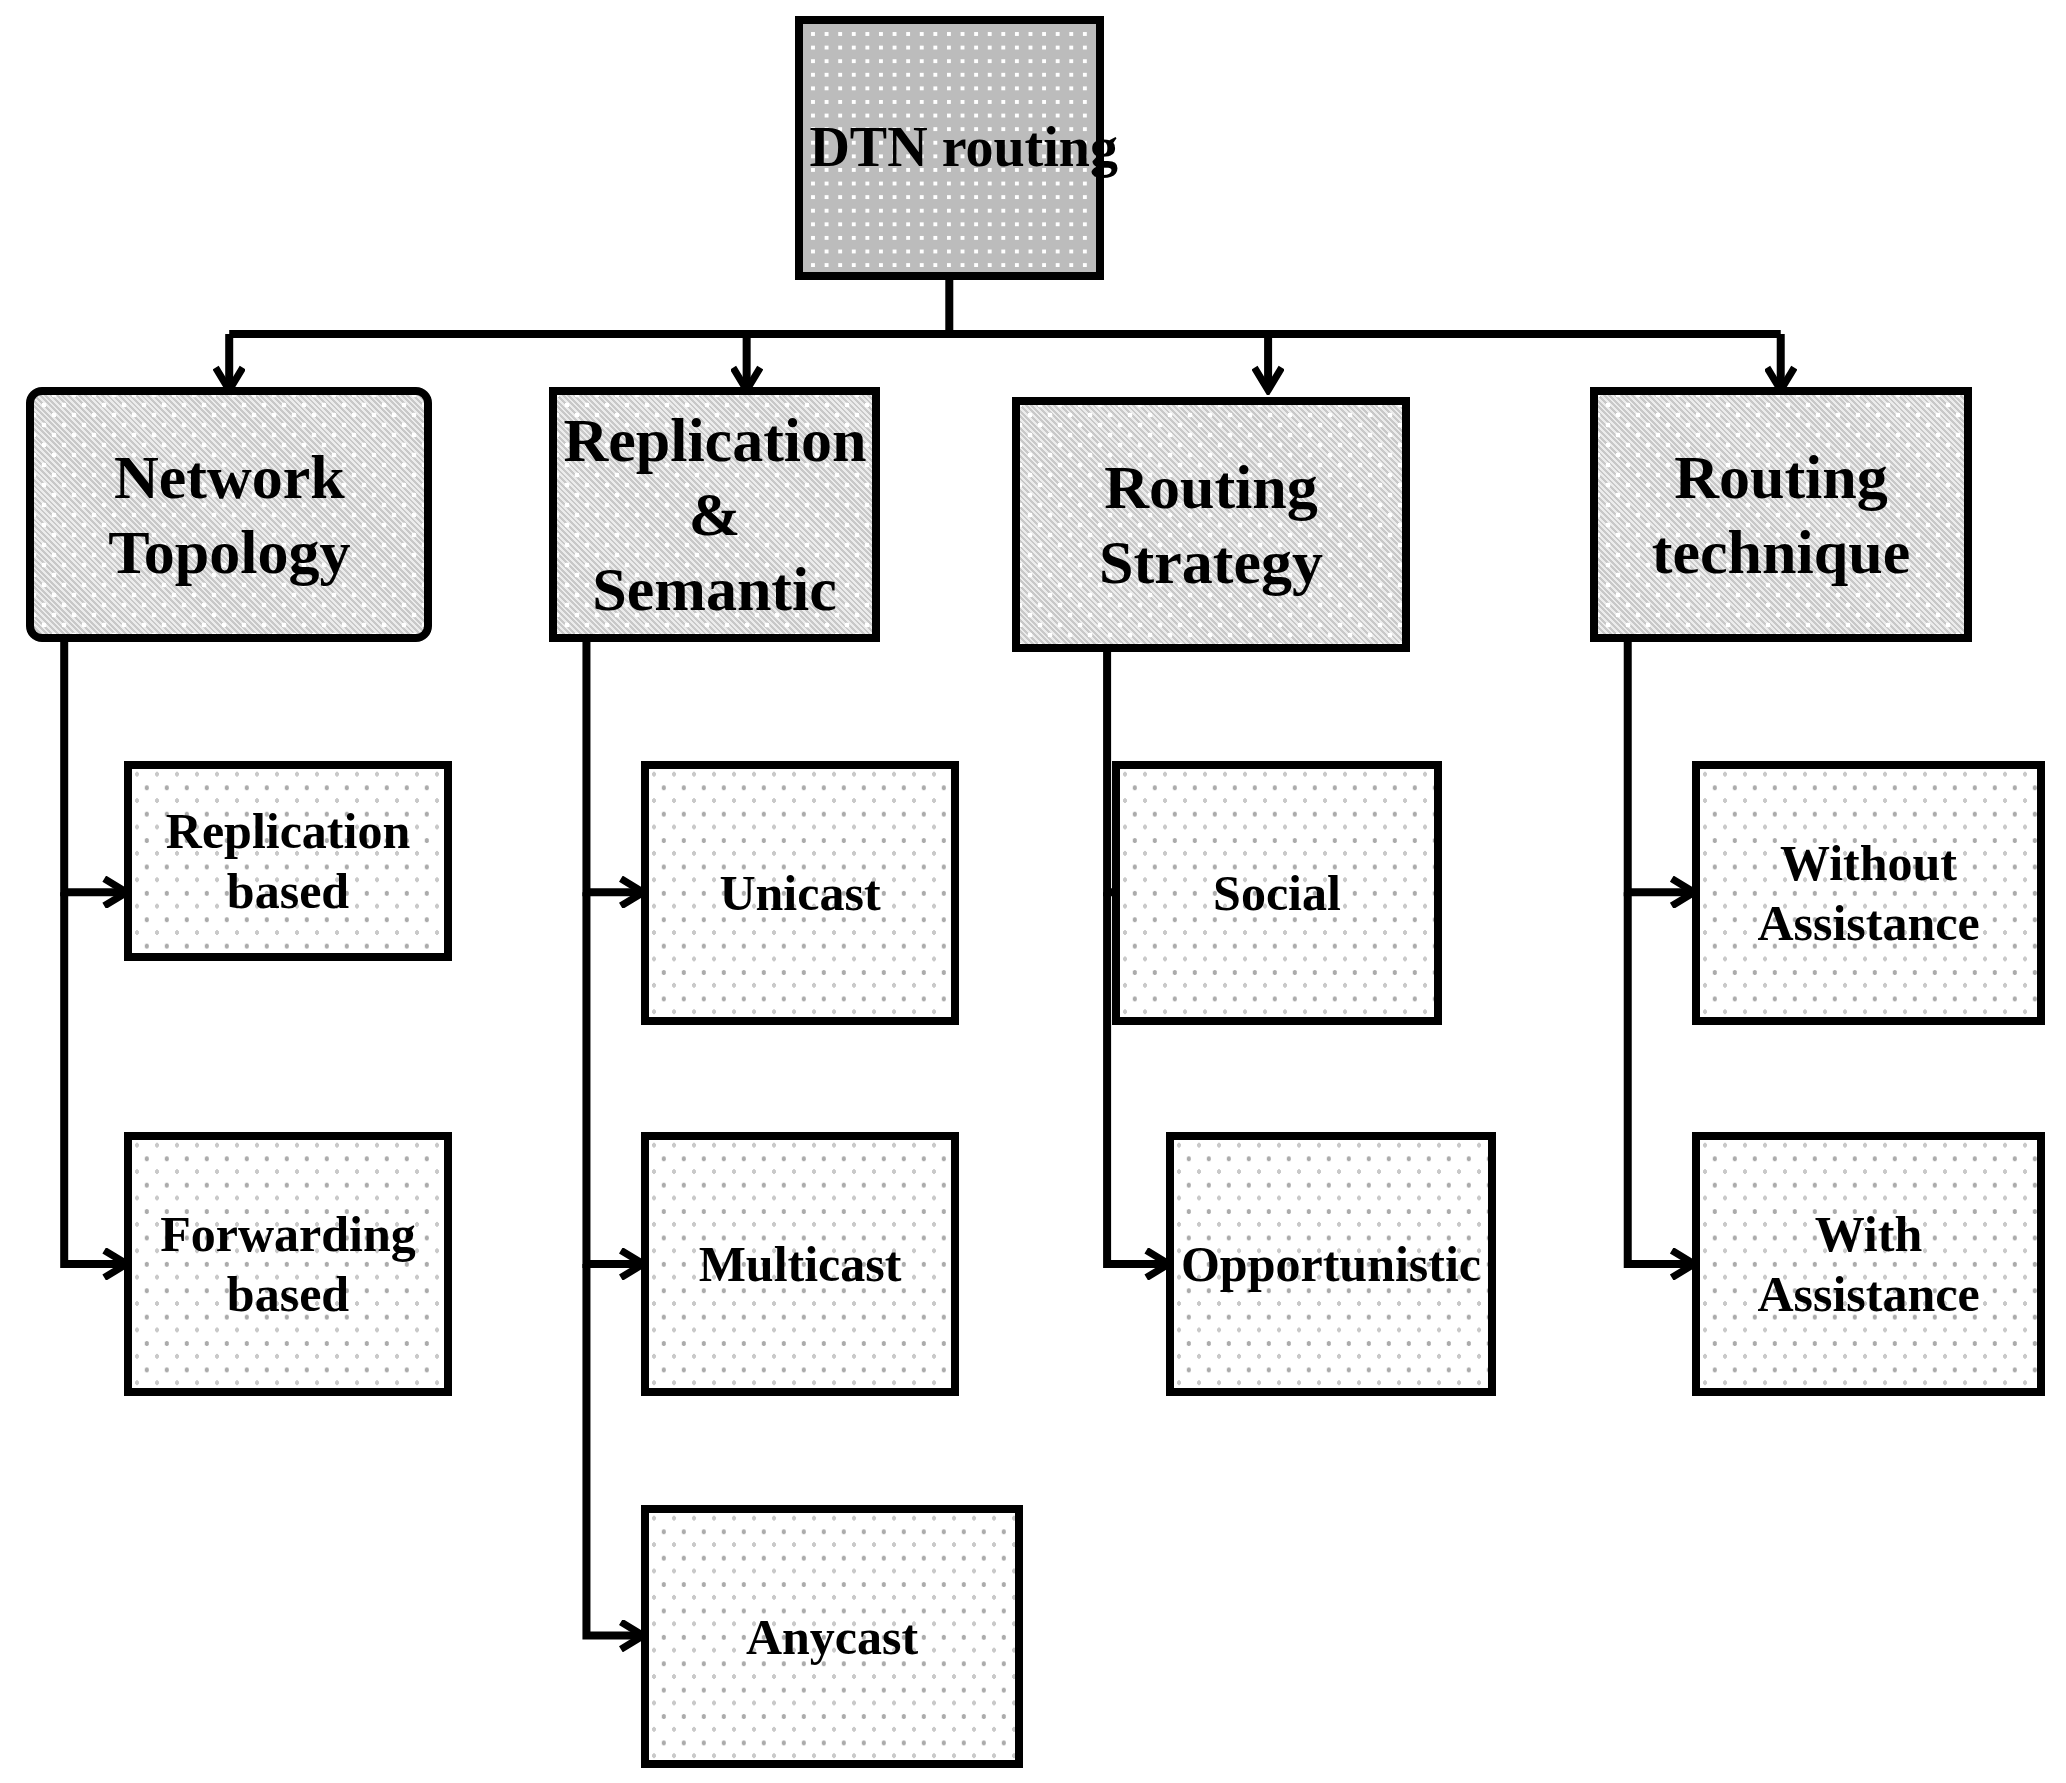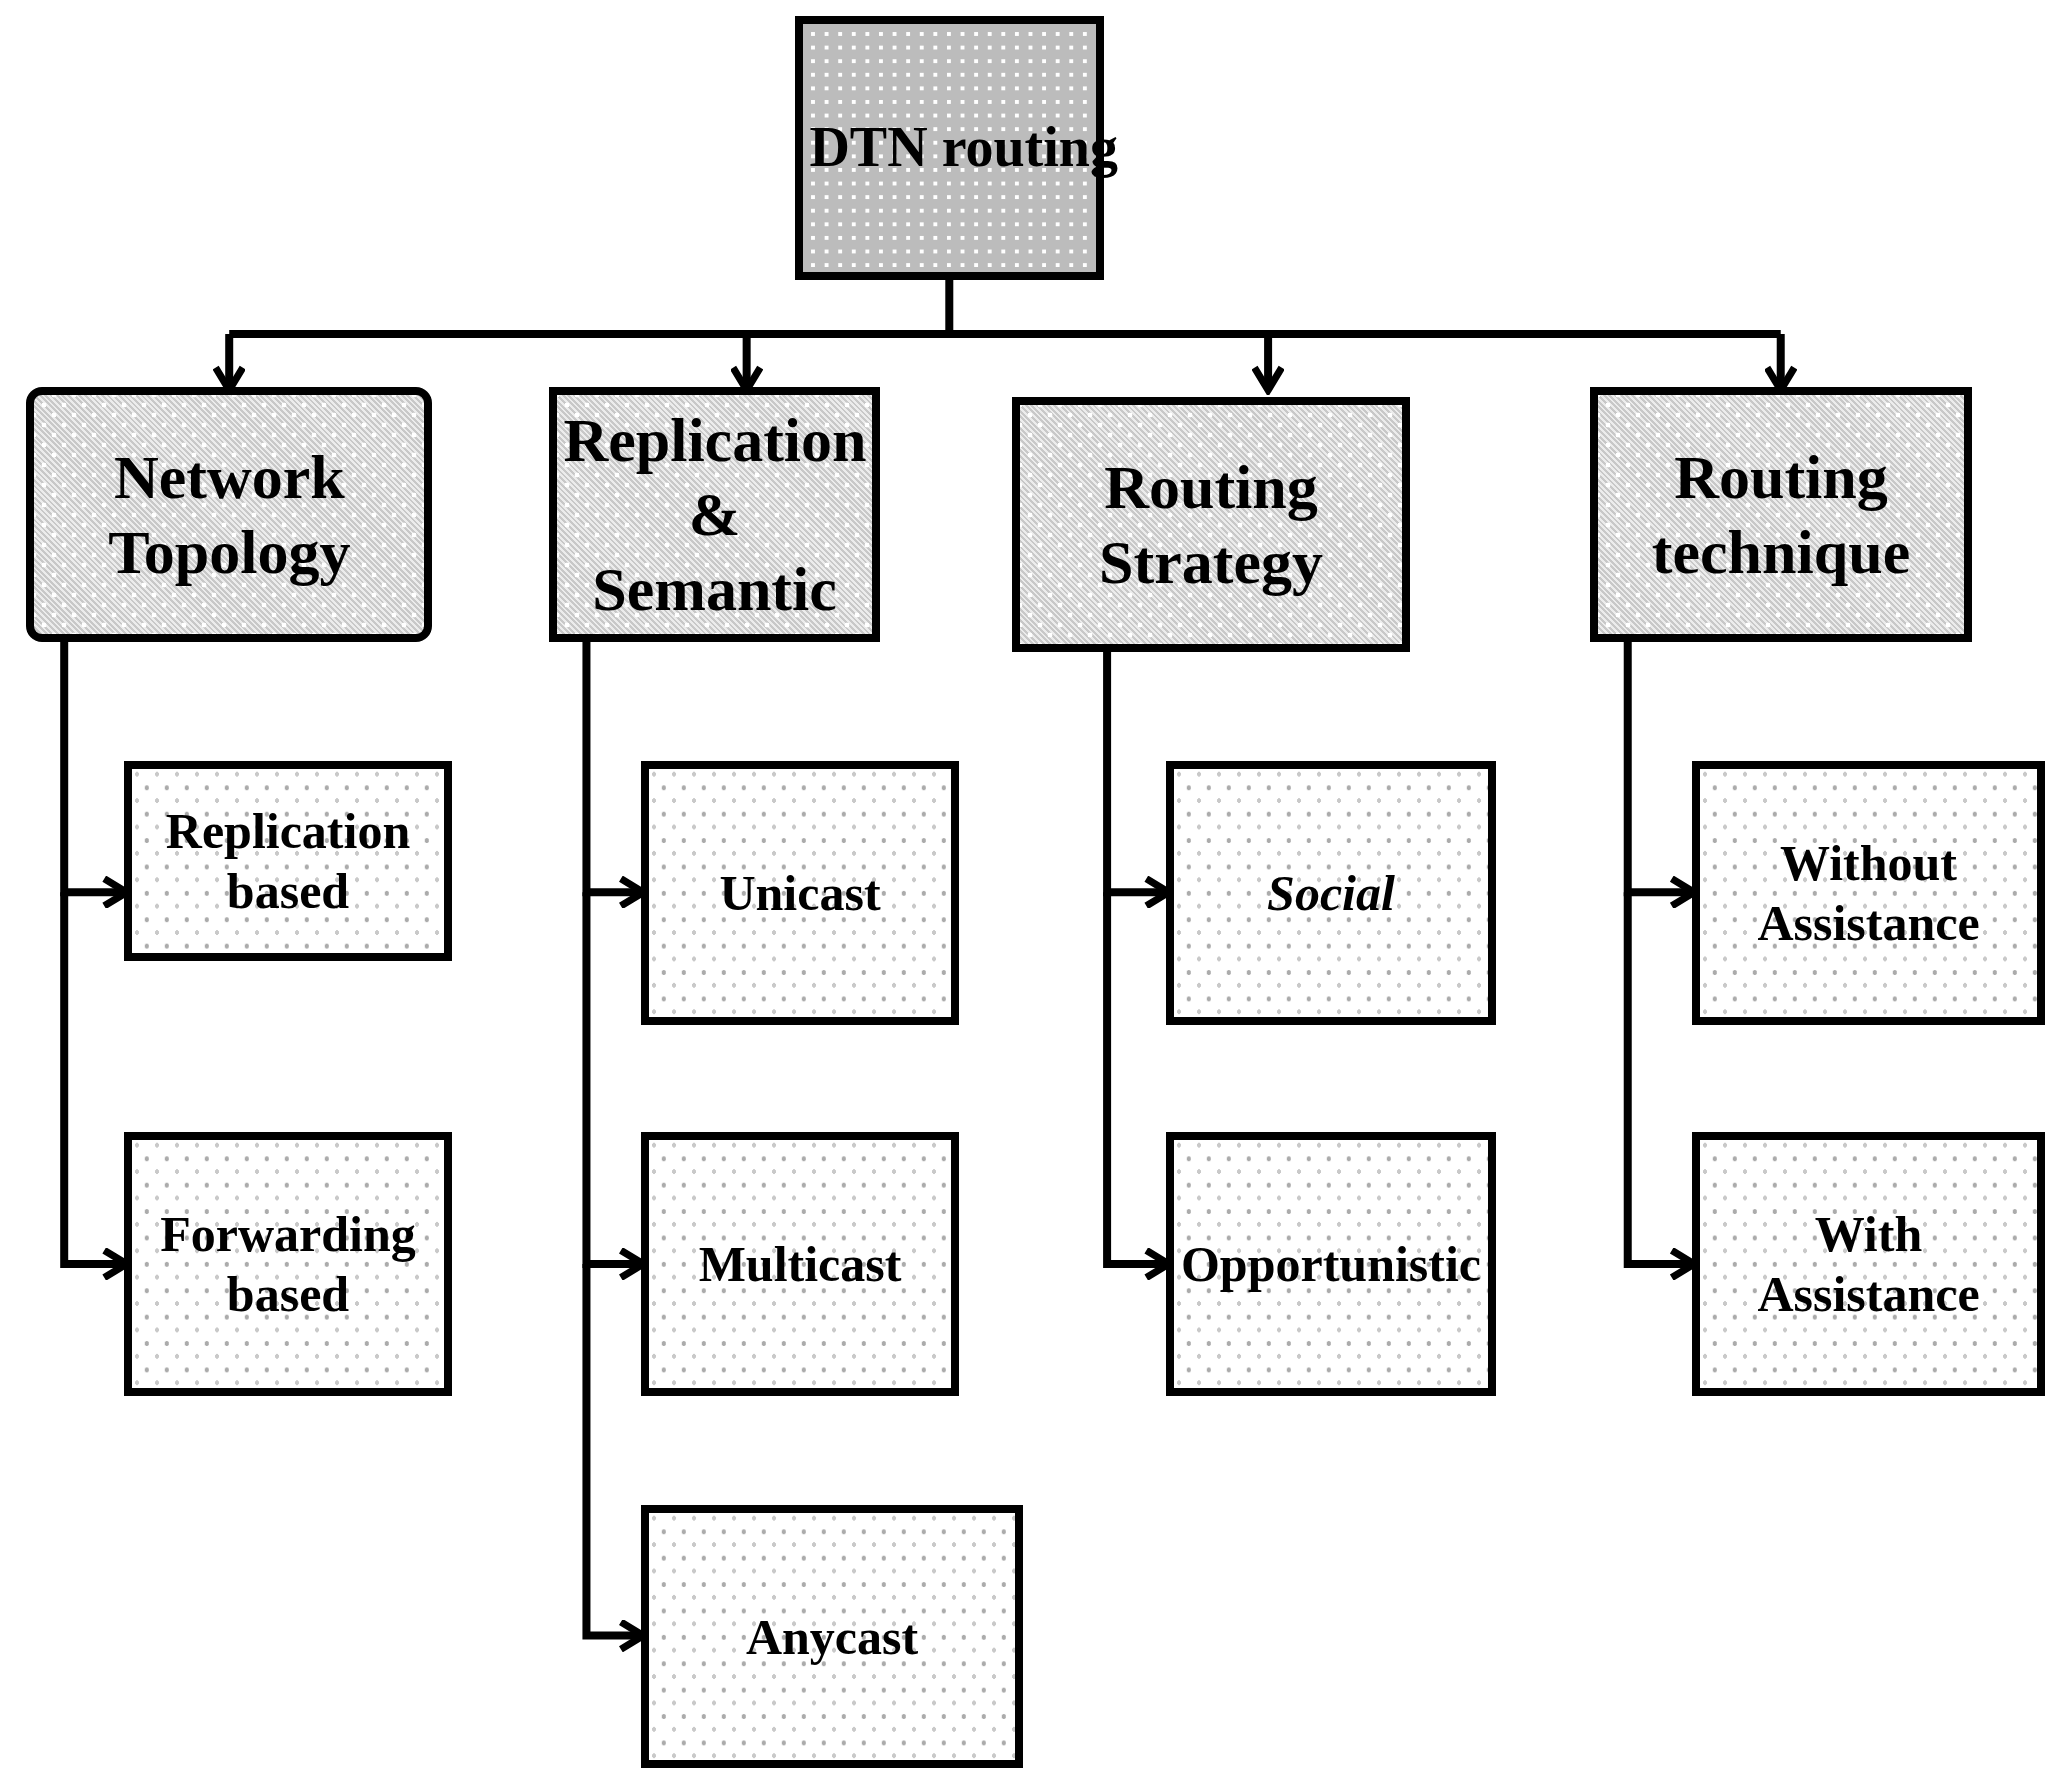--- a/index.html
+++ b/index.html
@@ -70,21 +70,21 @@
   #n-branch-0        { left:   26.4px; top:  387px; width: 406px; height: 255px; border-radius: 16px; }
   #n-branch-1        { left:  549px; top:  387px; width: 331px; height: 255px; }
   #n-branch-2        { left: 1012px; top:  387px; width: 398px; height: 255px; margin-top: 10px; }
   #n-branch-3        { left: 1590px; top:  387px; width: 382px; height: 255px; }
 
   #n-leaf-0-0        { left:  124px; top:  761px; width: 328px; height: 200px; }
   #n-leaf-0-1        { left:  124px; top: 1132px; width: 328px; height: 264px; }
   #n-leaf-1-0        { left:  641px; top:  761px; width: 318px; height: 264px; }
   #n-leaf-1-1        { left:  641px; top: 1132px; width: 318px; height: 264px; align-items: center; }
   #n-leaf-1-2        { left:  641px; top: 1505px; width: 382px; height: 263px; font-family: Liberation Serif, serif; }
-  #n-leaf-2-0        { left: 1166px; top:  761px; width: 330px; height: 264px; font-style: italic; }
+  #n-leaf-2-0        { left: 1112px; top:  761px; width: 330px; height: 264px; }
   #n-leaf-2-1        { left: 1166px; top: 1132px; width: 330px; height: 264px; justify-content: flex-end; }
   #n-leaf-3-0        { left: 1692px; top:  761px; width: 353px; height: 264px; }
   #n-leaf-3-1        { left: 1692px; top: 1132px; width: 353px; height: 264px; }
 </style>
 </head>
 <body>
 
 <div id="canvas">
 
   <svg id="wires" viewBox="0 0 2579 2226" xmlns="http://www.w3.org/2000/svg">

